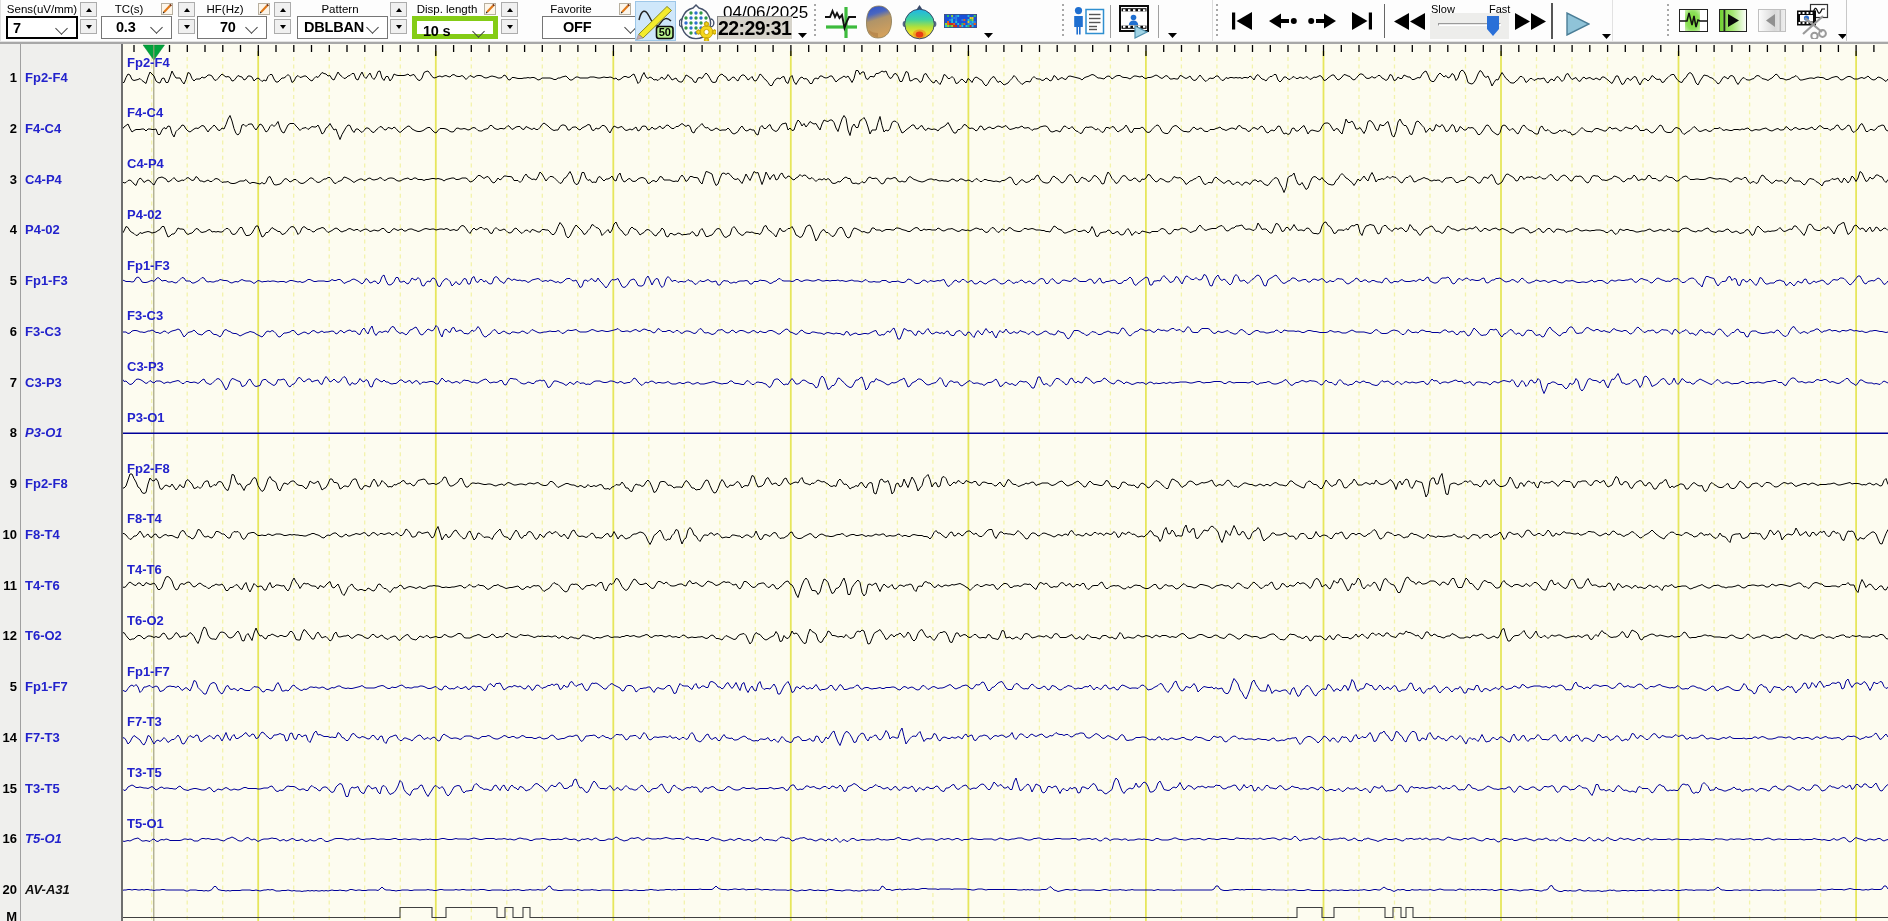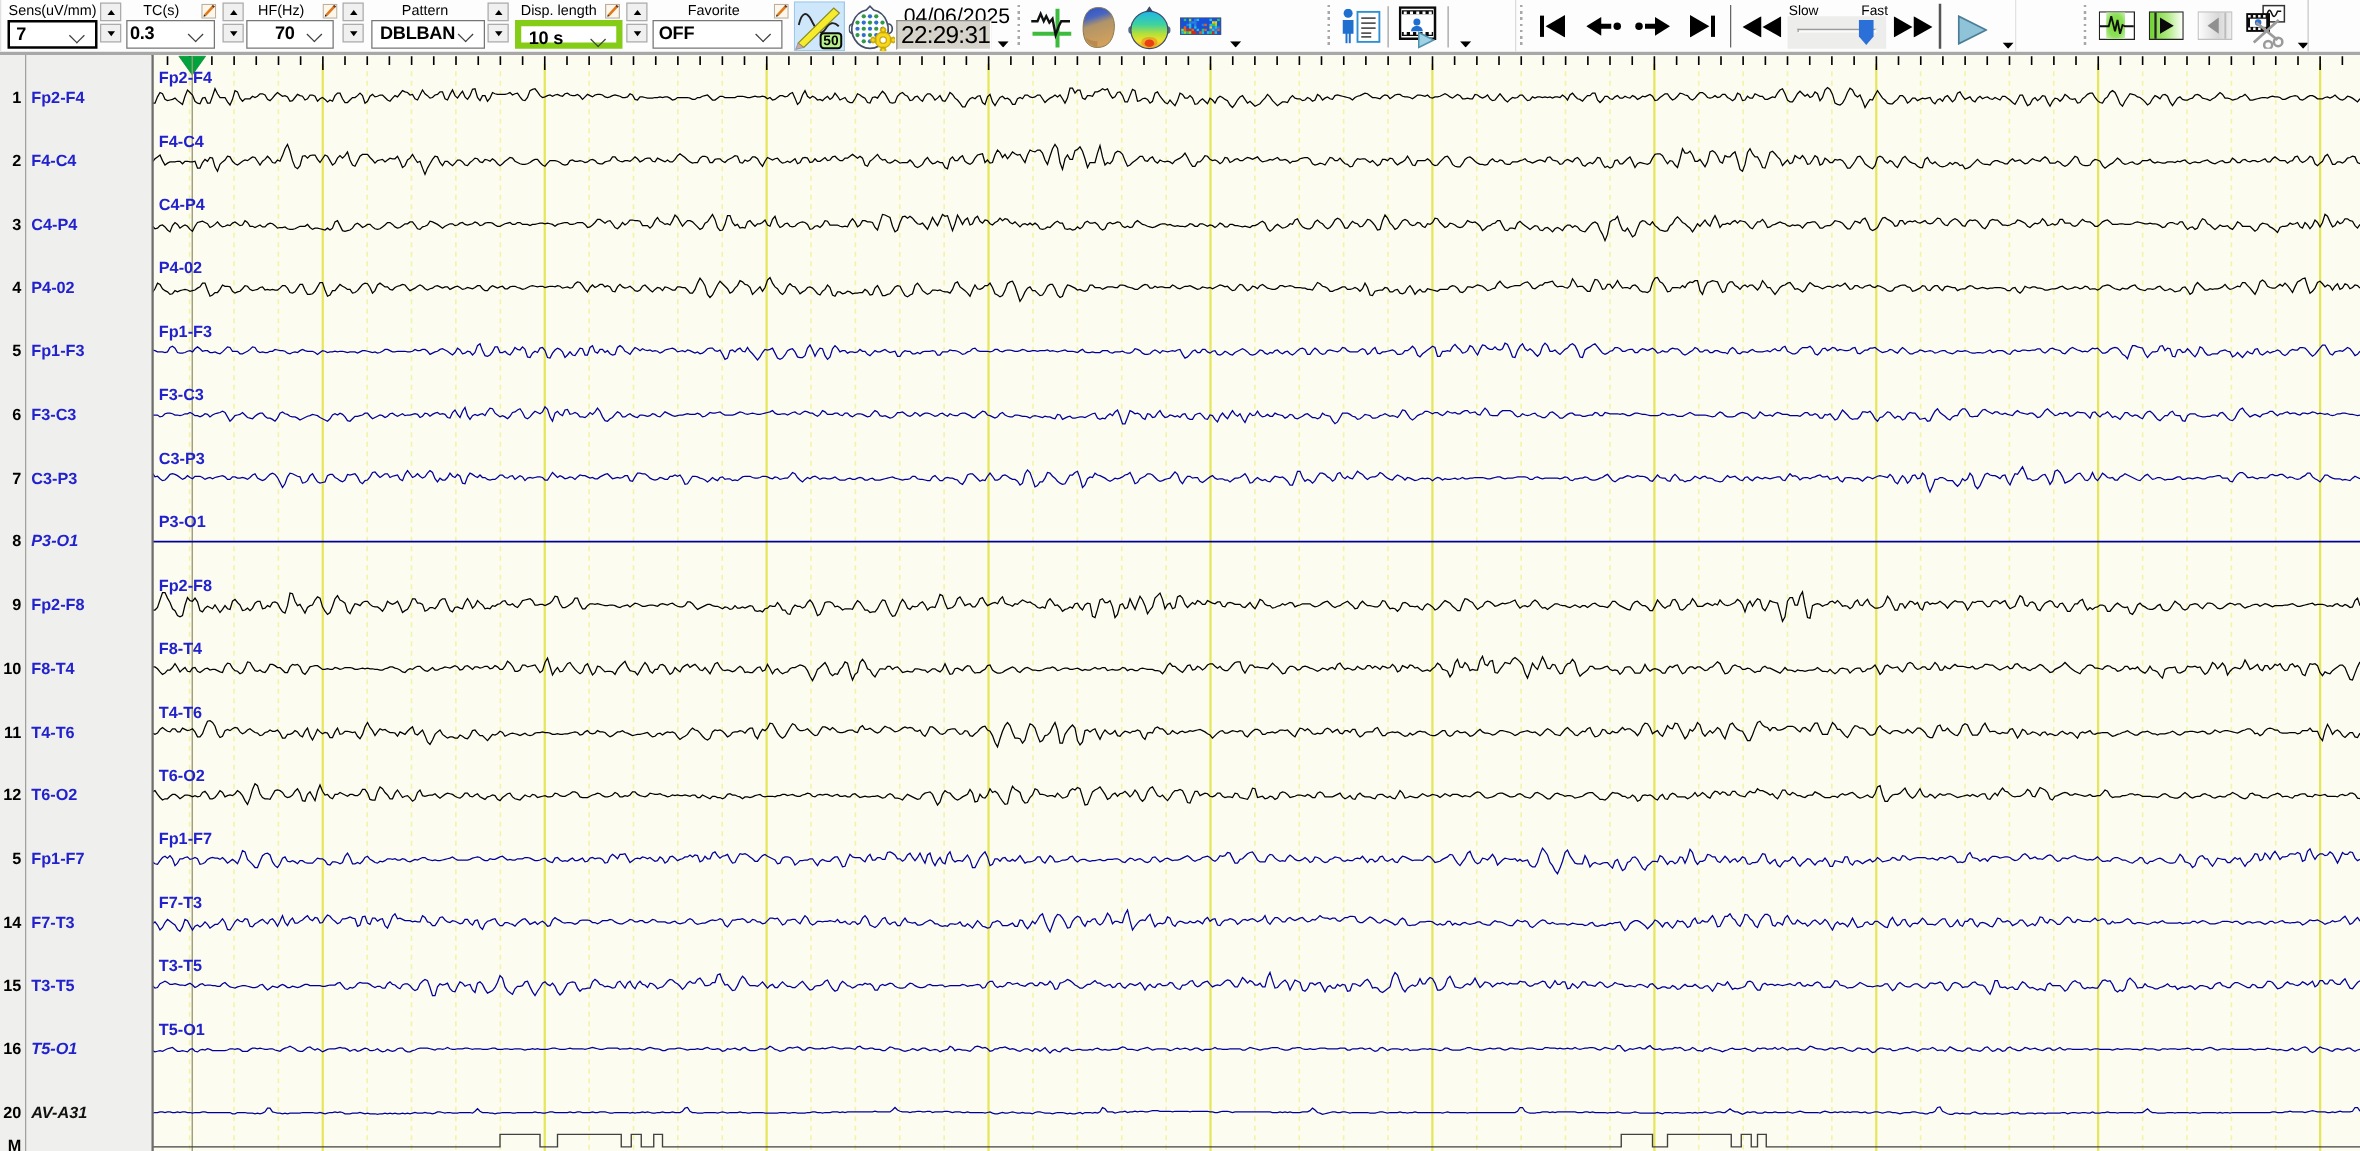--- a/index.html
+++ b/index.html
@@ -8,21 +8,21 @@
 .tl{position:absolute;top:3px;font-size:11.5px;color:#000;text-align:center}
 .dd{position:absolute;top:16px;height:23px;background:#fff;font-size:14.5px;font-weight:bold;color:#000;line-height:20px;letter-spacing:-0.2px}
 .dd::after{content:"";position:absolute;right:10px;top:6px;width:8px;height:8px;border-right:1.6px solid #404040;border-bottom:1.6px solid #404040;transform:rotate(45deg)}
 .sp{position:absolute;width:17px;height:15px;background:#f0f0f0;border:1px solid #acacac}
 .tu{width:0;height:0;border-left:3.5px solid transparent;border-right:3.5px solid transparent;border-bottom:4.5px solid #000;margin:5px auto 0}
 .td{width:0;height:0;border-left:3.5px solid transparent;border-right:3.5px solid transparent;border-top:4.5px solid #000;margin:5px auto 0}
 .pc{position:absolute;top:3px}
 .ab{position:absolute}
 .ds{position:absolute;top:4px;width:2px;height:34px;background-image:repeating-linear-gradient(#a8a8a8 0 2px,transparent 2px 5px)}
 .vs{position:absolute;width:1px;background:#a0a0a0}
-#clock{position:absolute;left:716px;top:16px;width:76px;height:24px;background:#d6d3ca;border:1px solid;border-color:#8a8a8a #fff #fff #8a8a8a;font-size:19.5px;font-weight:normal;text-align:right;line-height:23px;letter-spacing:-0.6px;color:#000}
+#clock{position:absolute;left:716px;top:16px;width:76px;height:24px;background:#d6d3ca;border:1px solid;border-color:#8a8a8a #fff #fff #8a8a8a;font-size:19.5px;font-weight:bold;text-align:left;line-height:23px;letter-spacing:-0.6px;color:#000}
 #pnl{position:absolute;left:0;top:44px;width:121px;height:877px;background:#efefed}
 #pnl::before{content:"";position:absolute;left:20px;top:0;width:1px;height:877px;background:#a0a0a0}
 .pn{position:absolute;width:17px;text-align:right;font-size:13px;font-weight:bold;color:#000;line-height:16px}
 .pl{position:absolute;left:25px;font-size:13px;font-weight:bold;color:#2222cc;line-height:16px}
 .pk{color:#111;font-style:italic}
 #eeg{position:absolute;left:121px;top:44px}
 .cl{font-size:13px;font-weight:bold;fill:#2222cc;font-family:"Liberation Sans",sans-serif}
 </style></head><body>
 <div id="app">
     <div id="tb">
@@ -34,21 +34,21 @@
       <div class="sp" style="left:79px;top:19px">
         <div class="td"></div>
       </div>
       <div class="tl" style="left:128px;width:160px;margin-left:-80px">TC(s)</div>
       <svg class="pc" style="left:160px" width="12" height="12" viewBox="0 0 12 12">
         <rect x="0.5" y="0.5" width="11" height="11" fill="#fdf6ea" stroke="#b8b0a0" stroke-width="1"></rect>
         <path d="M2.2 9.8 L8.2 3.2 L9.8 4.6 L3.8 11 Z" fill="#e07818" transform="translate(0,-1.2)"></path>
         <path d="M8.2 3.2 L9.3 2 L11 3.4 L9.8 4.6 Z" fill="#7a3410" transform="translate(0,-1.2)"></path>
         <path d="M2.2 9.8 L3.8 11 L1.8 11.6 Z" fill="#222" transform="translate(0,-1.2)"></path>
       </svg>
-      <div class="dd" style="left:100px;width:71px;border:1px solid #767676;padding-left:2px">0.3</div>
+      <div class="dd" style="left:100px;width:71px;border:1px solid #767676;padding-left:14px">0.3</div>
       <div class="sp" style="left:177px;top:2px">
         <div class="tu"></div>
       </div>
       <div class="sp" style="left:177px;top:19px">
         <div class="td"></div>
       </div>
       <div class="tl" style="left:224px;width:160px;margin-left:-80px">HF(Hz)</div>
       <svg class="pc" style="left:257px" width="12" height="12" viewBox="0 0 12 12">
         <rect x="0.5" y="0.5" width="11" height="11" fill="#fdf6ea" stroke="#b8b0a0" stroke-width="1"></rect>
         <path d="M2.2 9.8 L8.2 3.2 L9.8 4.6 L3.8 11 Z" fill="#e07818" transform="translate(0,-1.2)"></path>
@@ -84,21 +84,21 @@
       <div class="sp" style="left:500px;top:19px">
         <div class="td"></div>
       </div>
       <div class="tl" style="left:570px;width:160px;margin-left:-80px">Favorite</div>
       <svg class="pc" style="left:618px" width="12" height="12" viewBox="0 0 12 12">
         <rect x="0.5" y="0.5" width="11" height="11" fill="#fdf6ea" stroke="#b8b0a0" stroke-width="1"></rect>
         <path d="M2.2 9.8 L8.2 3.2 L9.8 4.6 L3.8 11 Z" fill="#e07818" transform="translate(0,-1.2)"></path>
         <path d="M8.2 3.2 L9.3 2 L11 3.4 L9.8 4.6 Z" fill="#7a3410" transform="translate(0,-1.2)"></path>
         <path d="M2.2 9.8 L3.8 11 L1.8 11.6 Z" fill="#222" transform="translate(0,-1.2)"></path>
       </svg>
-      <div class="dd" style="left:521px;width:104px;border:1px solid #767676;padding-left:4px">OFF</div>
+      <div class="dd" style="left:541px;width:104px;border:1px solid #767676;padding-left:20px">OFF</div>
       <svg class="ab" style="left:634px;top:1px" width="41" height="40" viewBox="0 0 41 40">
 <rect x="0.5" y="0.5" width="40" height="39" fill="#cfe7fa" stroke="#9ec7e8"></rect>
 <path d="M4 19 C6.5 8 10.5 8 14 15 C17.5 22 21.5 29 25.5 22 C28.5 17 32 16 36 20" fill="none" stroke="#222" stroke-width="1.5"></path>
 <polygon points="3.5,33.5 8,37 36.5,9.5 32,5.5" fill="#f4ec2c" stroke="#8a8a20" stroke-width="1"></polygon>
 <polygon points="3.5,33.5 8,37 1.5,38.5" fill="#caa" stroke="#888" stroke-width="0.6"></polygon>
 <rect x="21.5" y="25.5" width="16.5" height="12" rx="2.5" fill="#b8f08c" stroke="#0a0a0a" stroke-width="1.6"></rect>
 <text x="29.8" y="35.2" font-size="11" font-weight="bold" text-anchor="middle" fill="#000">50</text>
 </svg>
       <svg class="ab" style="left:678px;top:2px" width="37" height="39" viewBox="0 0 37 39">
 <path d="M17 3 L20 6 A 14.5 15.5 0 1 1 14 6 Z" fill="none" stroke="#44506a" stroke-width="1.4"></path>

